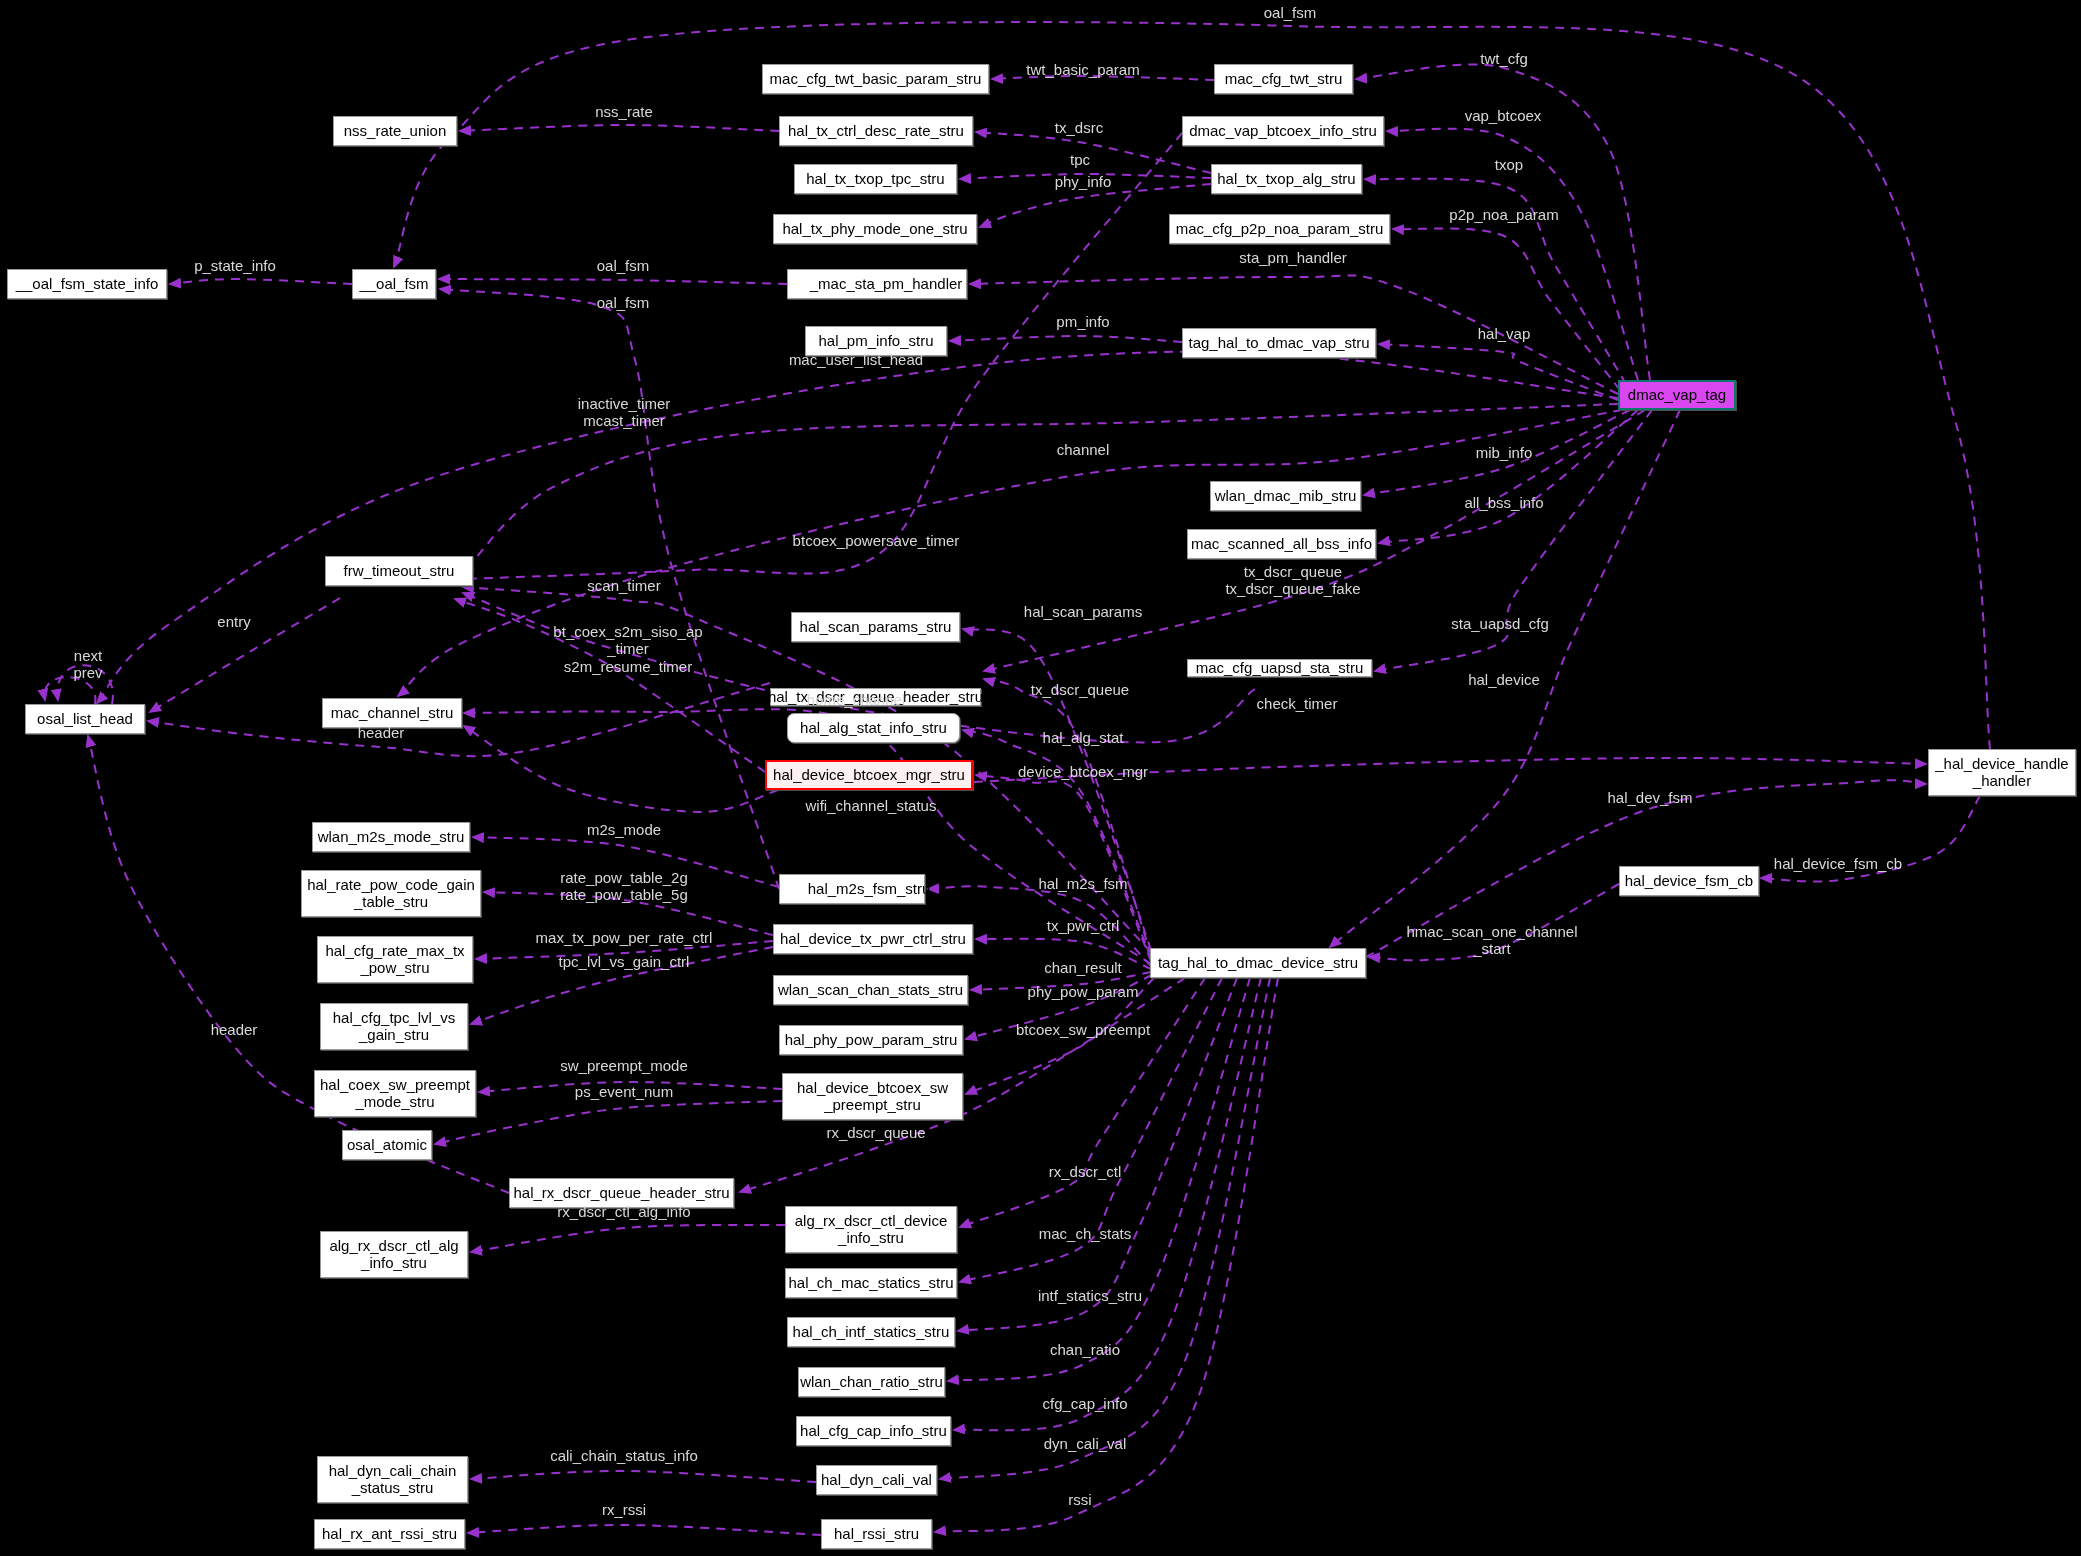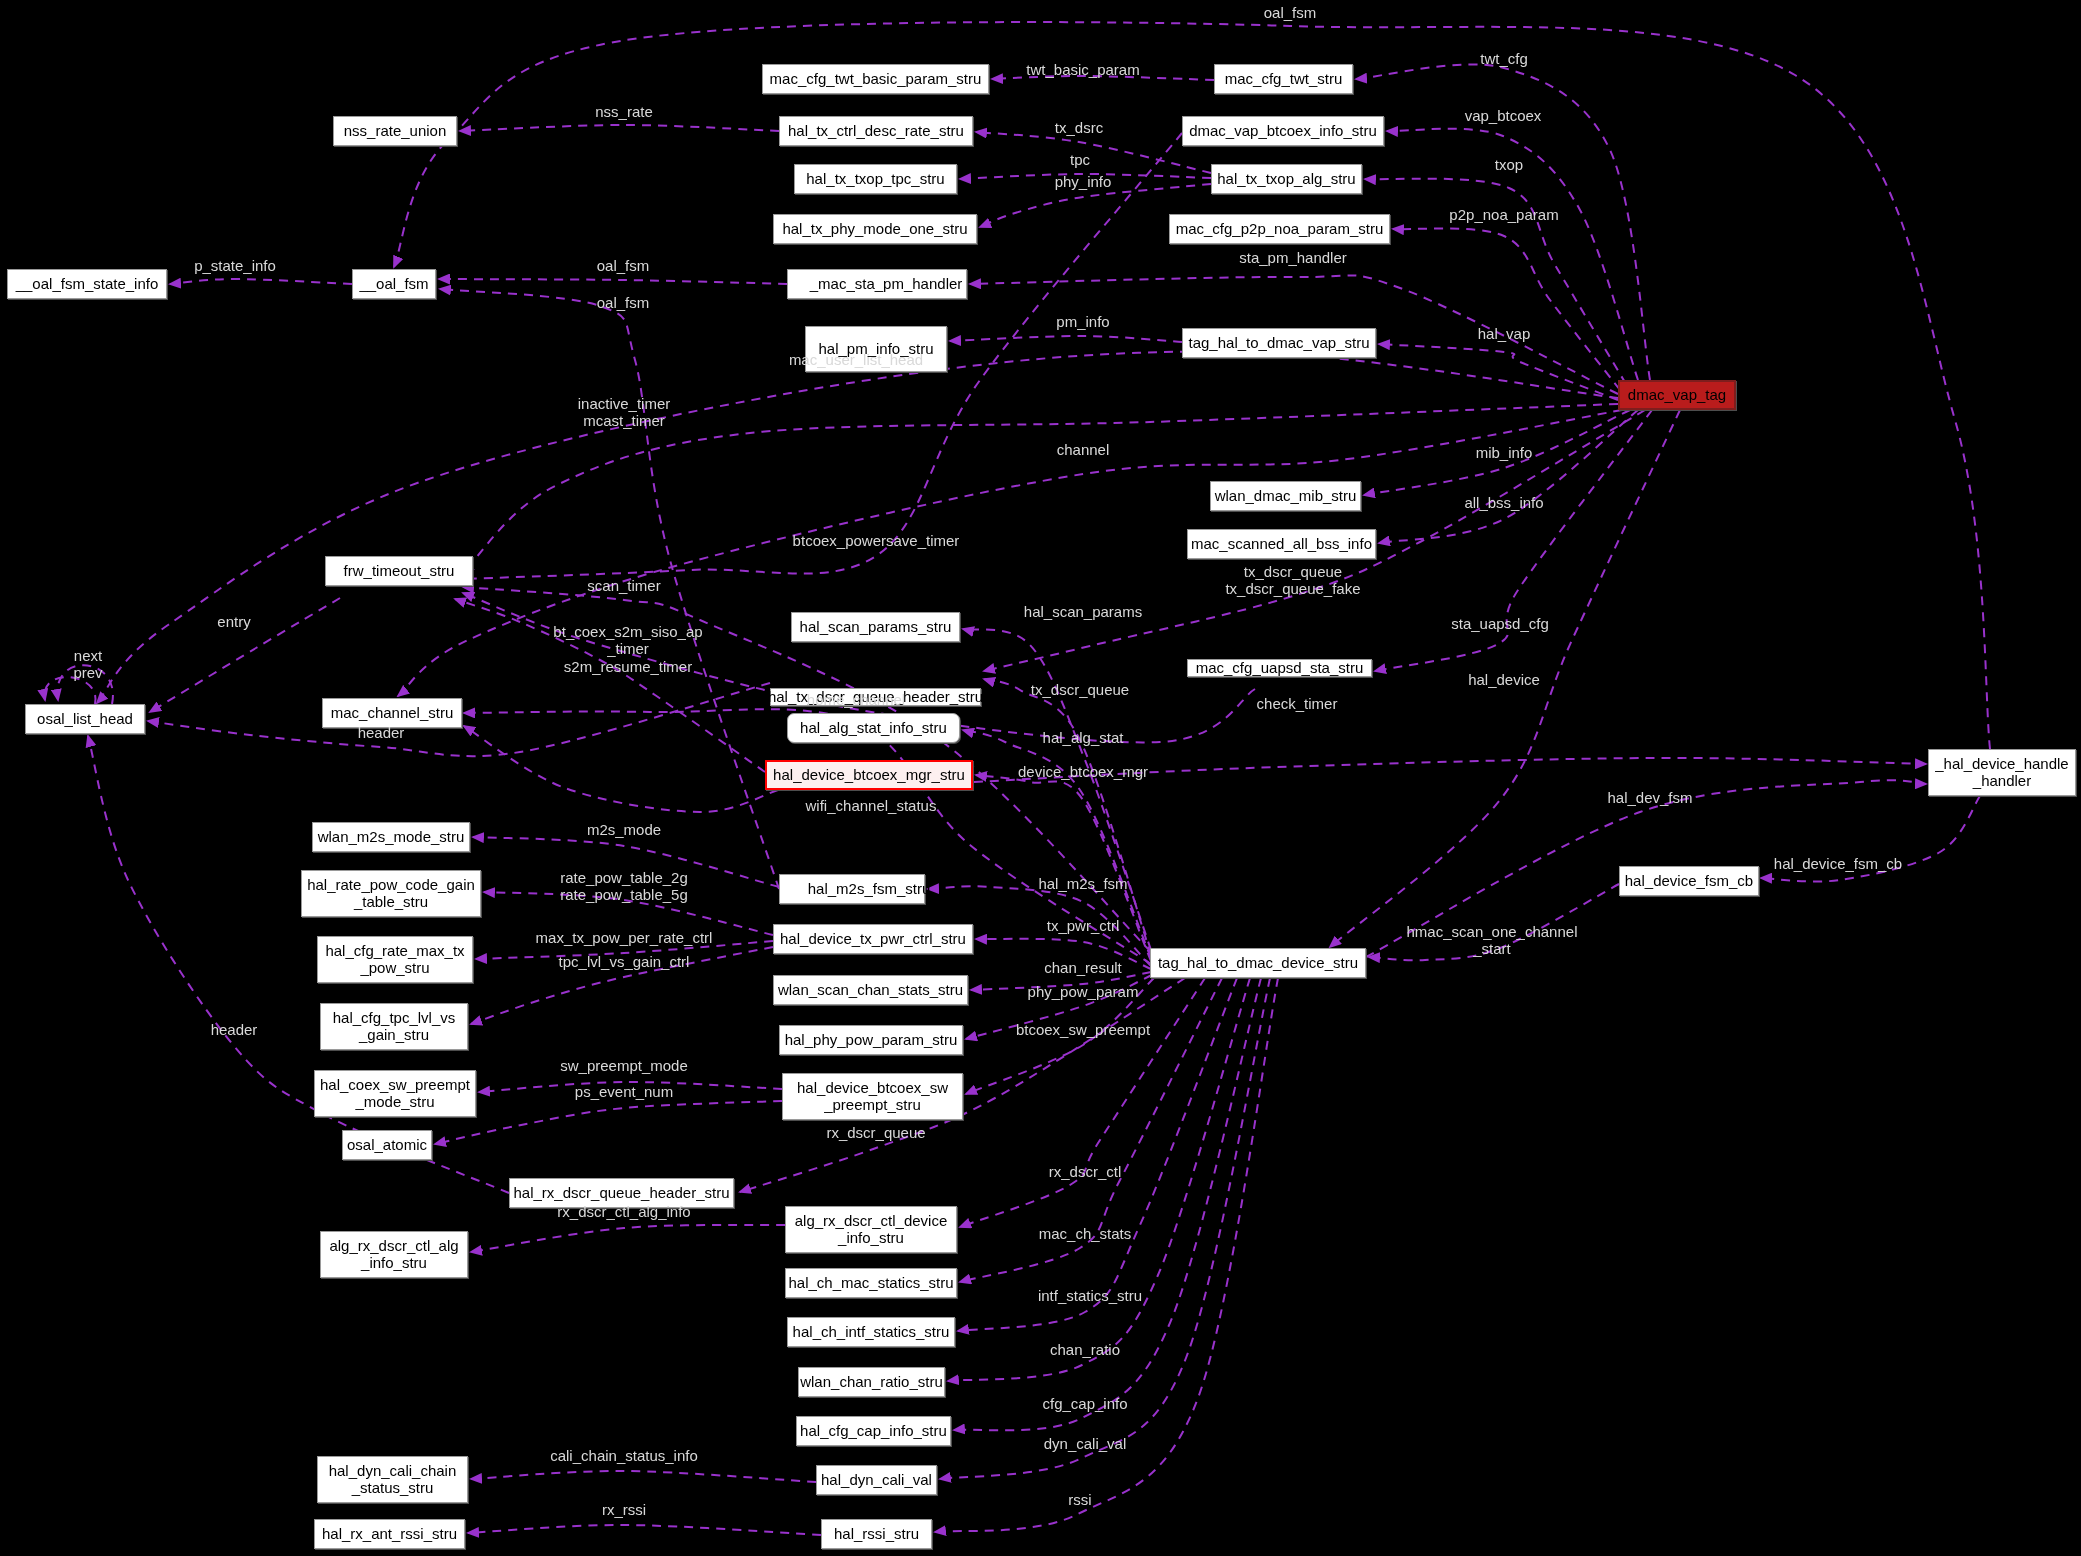--- a/index.html
+++ b/index.html
@@ -4,21 +4,21 @@
 <style>
   html,body{margin:0;padding:0;background:#000;}
   #canvas{position:relative;width:2081px;height:1556px;background:#000;
           font-family:"Liberation Sans",sans-serif;overflow:hidden;}
   #edges-svg{position:absolute;left:0;top:0;width:2081px;height:1556px;z-index:1;}
   path.edge{fill:none;stroke:#9932CC;stroke-width:2;stroke-dasharray:9 7;}
   .node{position:absolute;display:flex;align-items:center;justify-content:center;
         text-align:center;background:#ffffff;border:1px solid #9a9a9a;
         box-shadow:1px 1px 0 #4d4d4d;color:#000;font-size:15px;line-height:1.12;
         white-space:pre-line;box-sizing:border-box;z-index:2;padding:1px 2px;}
-  .node.root{background:#b91c1c;border:2px solid #7f1d1d;}
+  .node.root{background:#d946ef;border:2px solid #0f766e;}
   .node.alert{background:#fdf0f0;border:2px solid #ff0000;}
   .elabel{position:absolute;transform:translate(-50%,-50%);color:#d9d9d9;
           font-size:15px;line-height:1.15;text-align:center;white-space:pre-line;z-index:3;}
 </style>
 </head>
 <body>
 
 <div id="canvas">
   <svg id="edges-svg" width="2081" height="1556" viewBox="0 0 2081 1556">
     <defs>
@@ -115,21 +115,21 @@
       <div class="node" style="left: 320px; top: 1231px; width: 148px; height: 47px;">alg_rx_dscr_ctl_alg
 _info_stru</div>
       <div class="node" style="left: 317px; top: 1456px; width: 151px; height: 47px;">hal_dyn_cali_chain
 _status_stru</div>
       <div class="node" style="left: 314px; top: 1519px; width: 151px; height: 30px;">hal_rx_ant_rssi_stru</div>
       <div class="node" style="left: 762px; top: 64px; width: 227px; height: 30px;">mac_cfg_twt_basic_param_stru</div>
       <div class="node" style="left: 779px; top: 116px; width: 194px; height: 30px;">hal_tx_ctrl_desc_rate_stru</div>
       <div class="node" style="left: 794px; top: 164px; width: 163px; height: 30px;">hal_tx_txop_tpc_stru</div>
       <div class="node" style="left: 773px; top: 214px; width: 204px; height: 30px;">hal_tx_phy_mode_one_stru</div>
       <div class="node" style="left: 787px; top: 269px; width: 180px; height: 30px; padding-left: 20px;">_mac_sta_pm_handler</div>
-      <div class="node" style="left: 805px; top: 326px; width: 142px; height: 46px;">hal_pm_info_stru</div>
+      <div class="node" style="left: 805px; top: 326px; width: 142px; height: 30px;">hal_pm_info_stru</div>
       <div class="node" style="left: 791px; top: 612px; width: 169px; height: 30px;">hal_scan_params_stru</div>
       <div class="node" style="left: 770px; top: 688px; width: 211px; height: 18px;">hal_tx_dscr_queue_header_stru</div>
       <div class="node" style="left: 787px; top: 713px; width: 173px; height: 30px; border-radius: 7px;">hal_alg_stat_info_stru</div>
       <div class="node alert" style="left: 765px; top: 760px; width: 208px; height: 30px;">hal_device_btcoex_mgr_stru</div>
       <div class="node" style="left: 779px; top: 874px; width: 146px; height: 30px; padding-left: 36px;">hal_m2s_fsm_stru</div>
       <div class="node" style="left: 773px; top: 924px; width: 200px; height: 30px;">hal_device_tx_pwr_ctrl_stru</div>
       <div class="node" style="left: 773px; top: 975px; width: 195px; height: 30px;">wlan_scan_chan_stats_stru</div>
       <div class="node" style="left: 779px; top: 1025px; width: 184px; height: 30px;">hal_phy_pow_param_stru</div>
       <div class="node" style="left: 782px; top: 1073px; width: 181px; height: 47px;">hal_device_btcoex_sw
 _preempt_stru</div>

